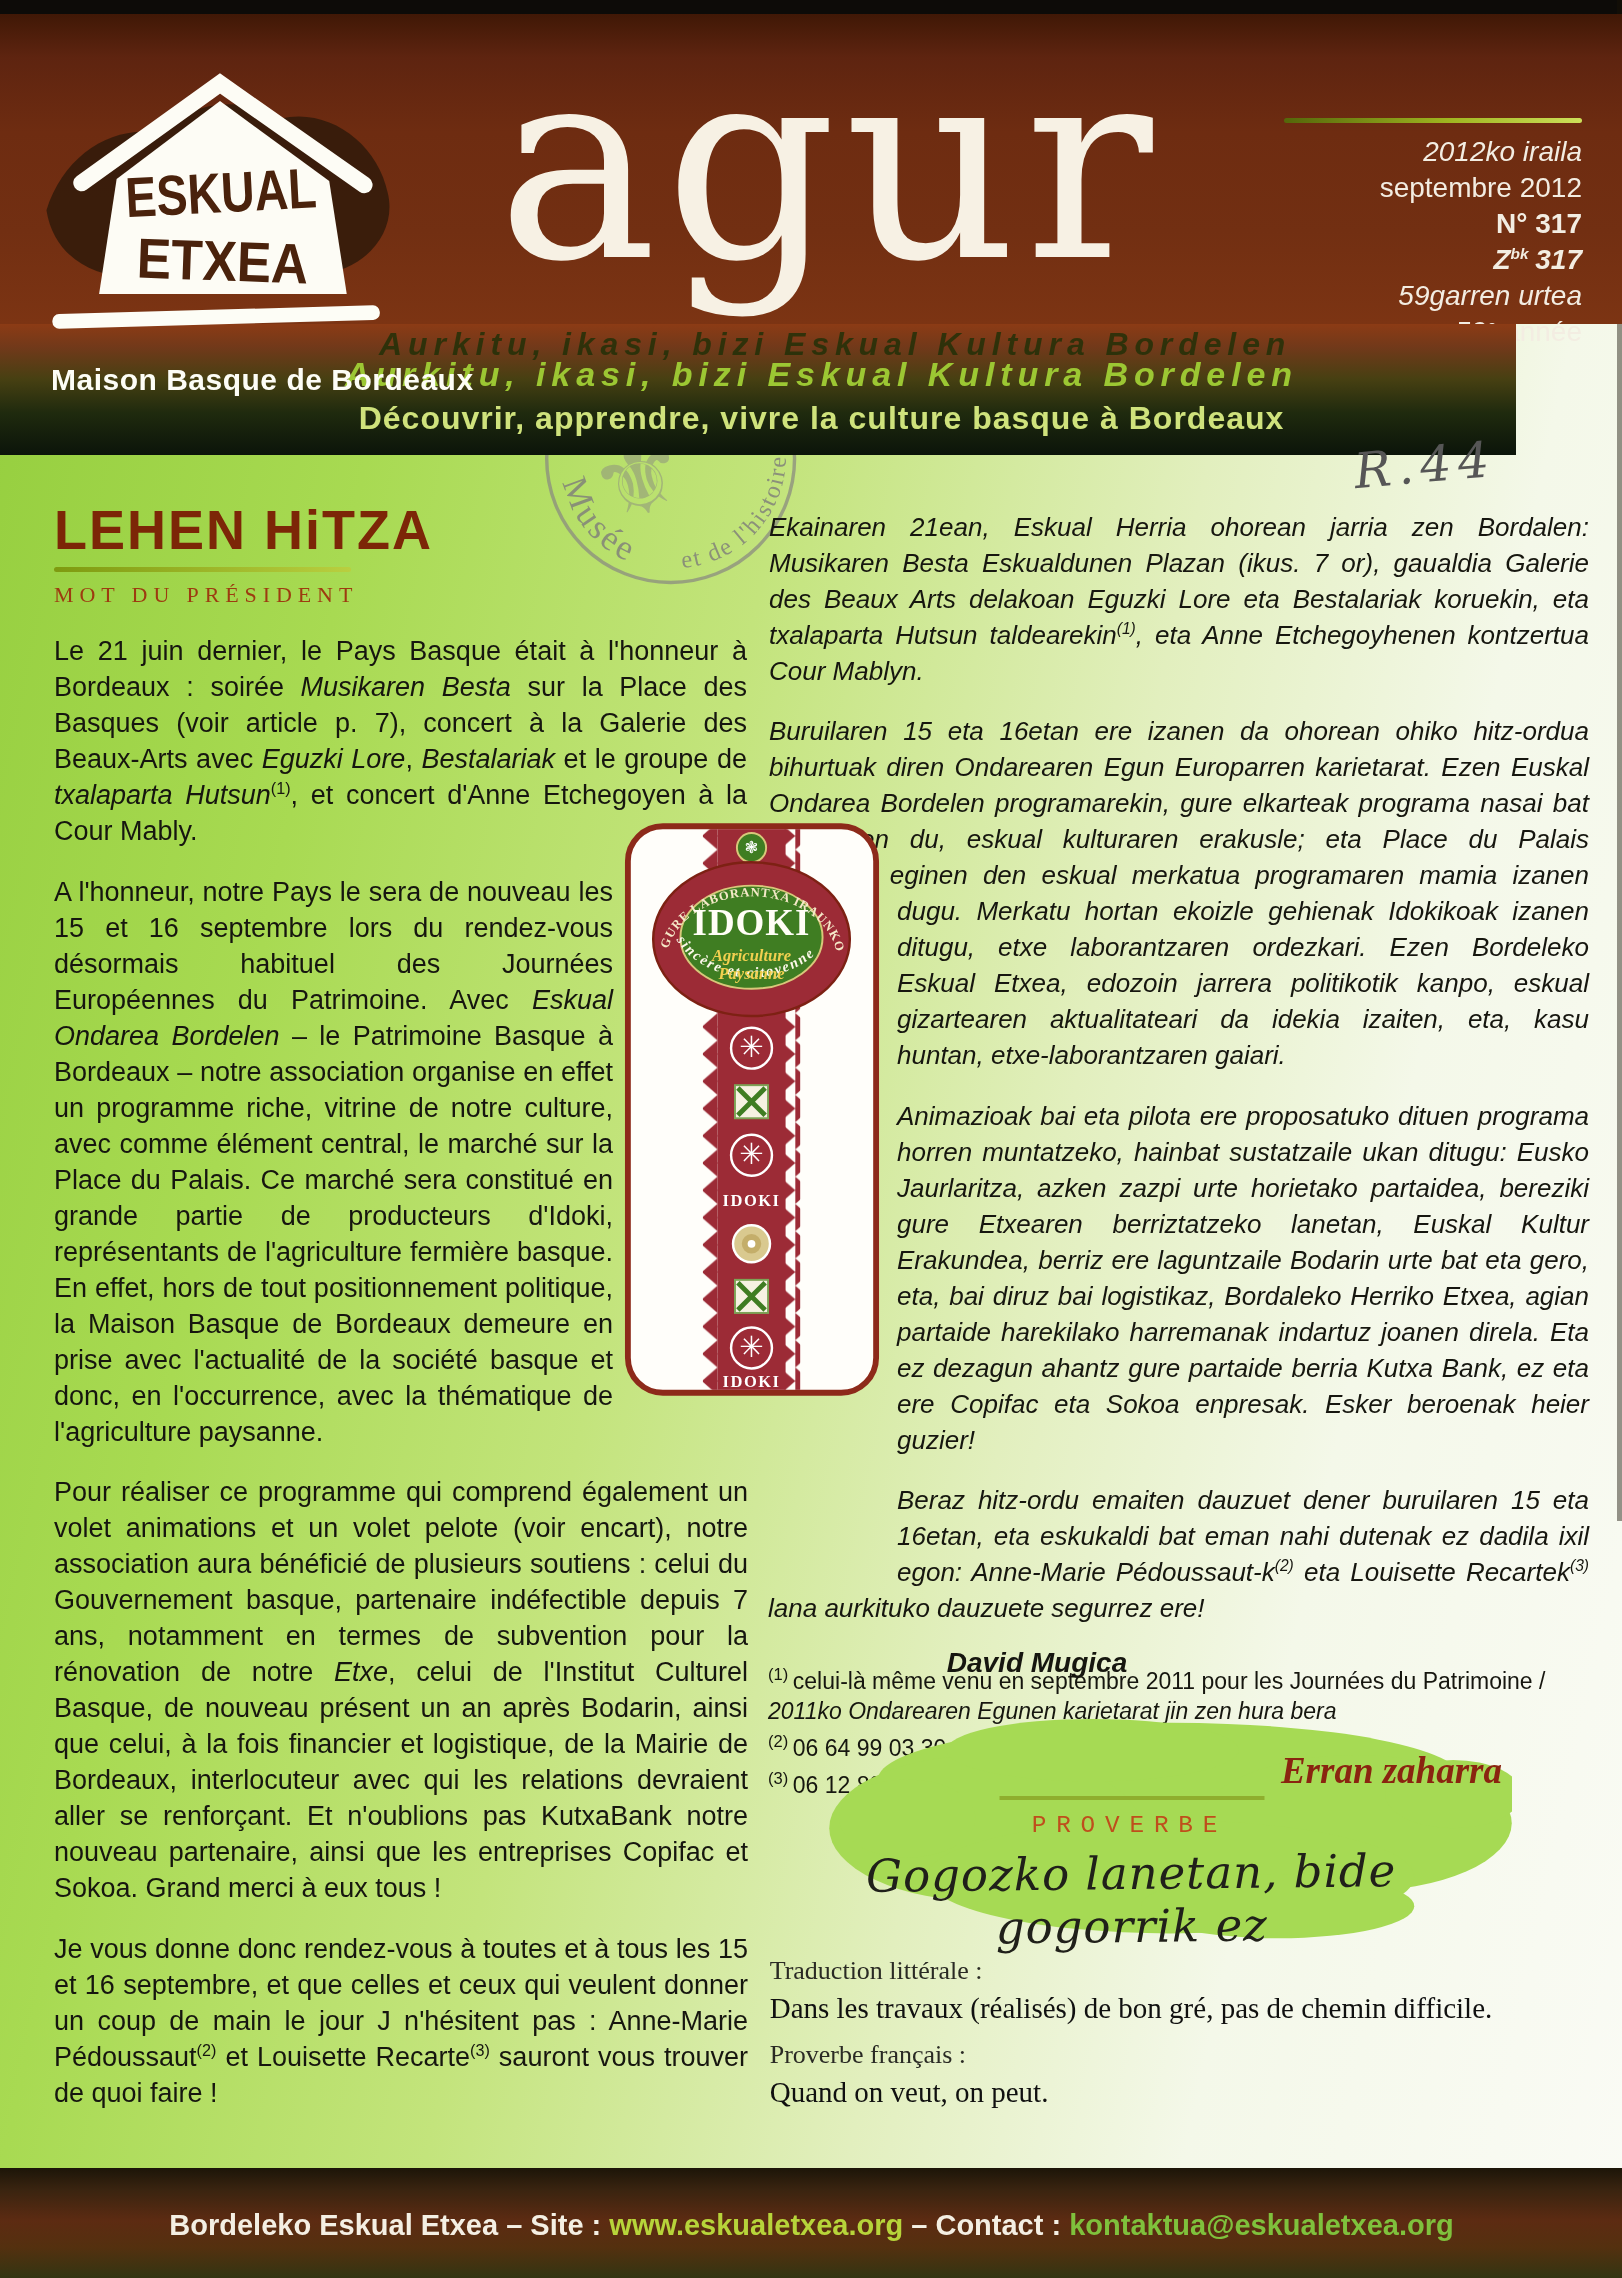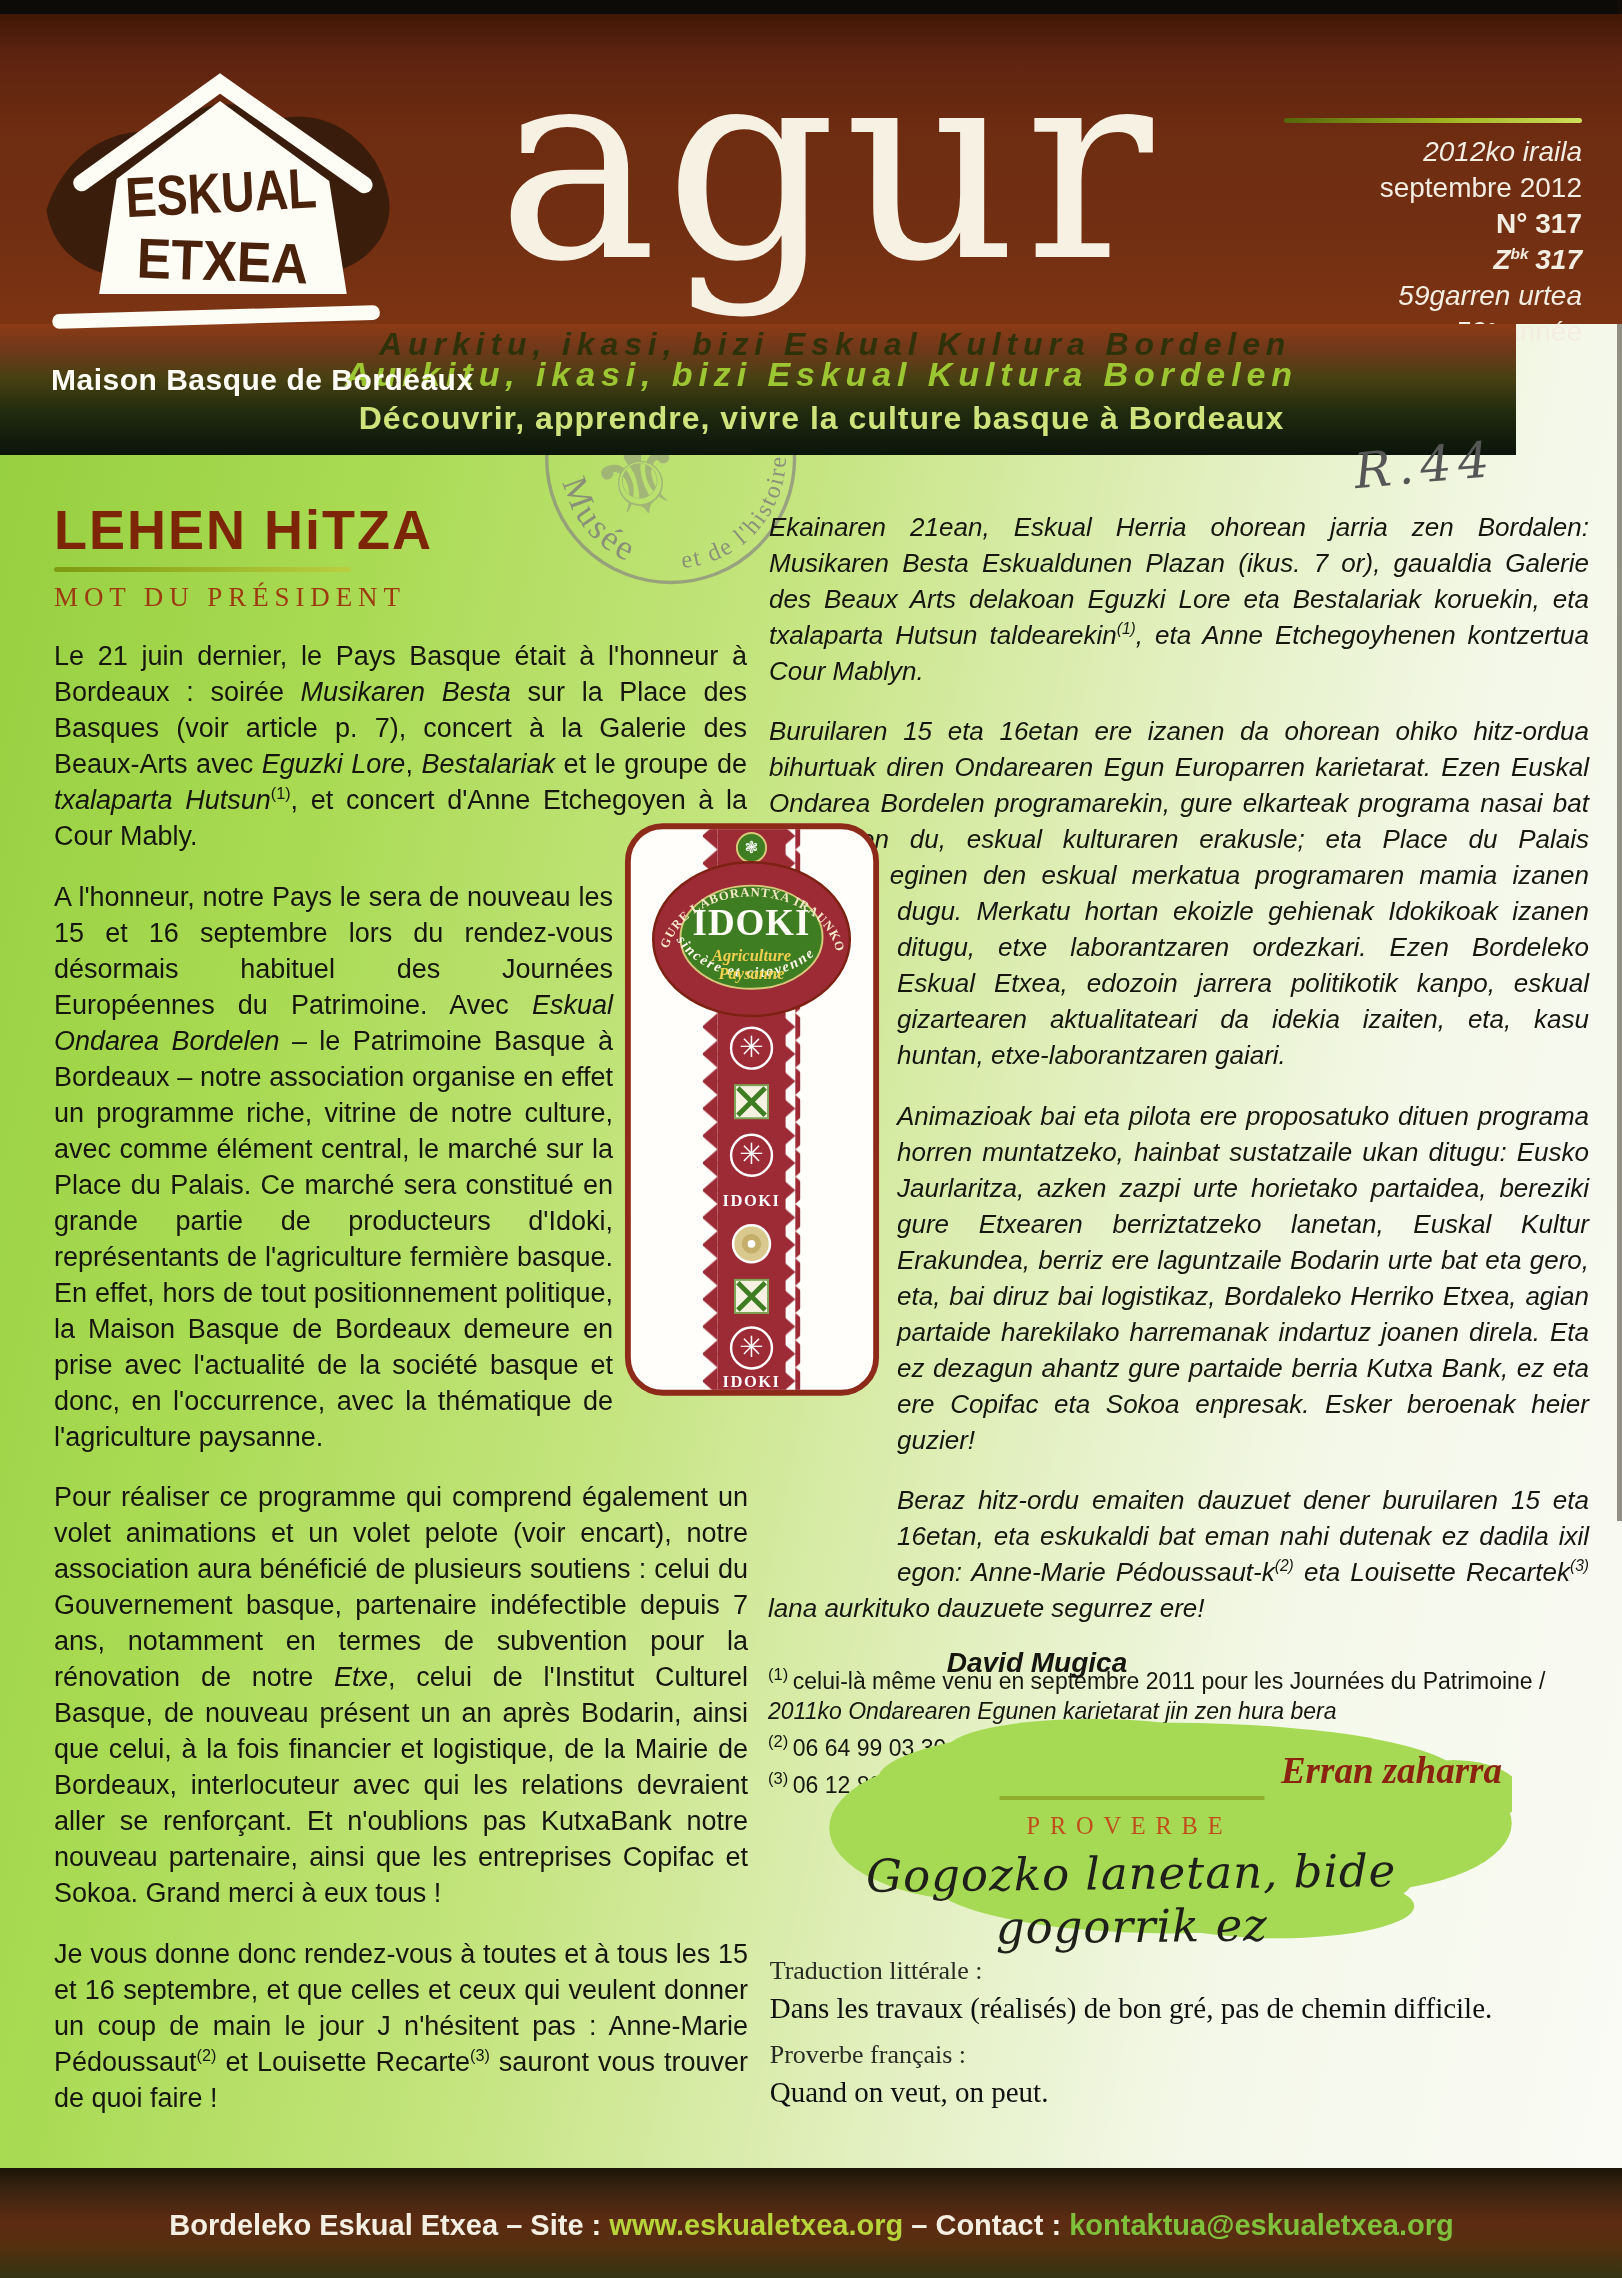--- a/index.html
+++ b/index.html
@@ -46,21 +46,21 @@
   .col { position:absolute; color:#16160f; z-index:3; }
   .col-left { left:54px; top:501px; width:694px; }
   .col-right { left:768px; top:509px; width:821px; font-style:italic; }
   .col p { font-size:27px; line-height:36px; text-align:justify; margin:0 0 24.4px; }
   .col-right p { font-size:26px; }
   sup { font-size:.6em; vertical-align:super; line-height:0; }
   .it { font-style:italic; }
   .h-eu { font-size:54px; font-weight:800; color:#7c2607; letter-spacing:2px; line-height:57px; transform-origin:left; transform:scaleY(1.04); }
   .h-rule { width:297px; height:4.9px; margin:8.8px 0 10.7px; border-radius:2.9px;
             background:linear-gradient(90deg,#7e9a10,#b9cf40); }
-  .h-fr { font-family:"Liberation Serif", serif; font-size:27px; color:#9d3b10; letter-spacing:5.9px; margin:0 0 25px; }
+  .h-fr { font-family:"Liberation Serif", serif; font-size:22px; color:#9d3b10; letter-spacing:5.9px; margin:0 0 25px; }
   .fl { float:right; width:1px; }
   .sp1l { height:322px; }
   .sp2l { clear:right; width:135px; height:577px; }
   .flr { float:left; width:1px; }
   .sp1r { height:386px; }
   .sp2r { clear:left; width:129px; height:688px; }
   .sig { font-weight:bold; font-size:28px; text-align:center; margin:-3.9px 283px 0 0; }
 
   .footnotes { position:absolute; left:768px; top:1666px; width:827px; z-index:3;
                font-size:23px; line-height:30px; color:#16160f; }
@@ -69,21 +69,21 @@
 
   
   .badge { position:absolute; left:624px; top:822px; width:256px; height:575px; z-index:4; }
 
   
   .proverb { position:absolute; left:761px; top:1716px; width:741px; height:244px; z-index:3; text-align:center; }
   .proverb svg { position:absolute; left:68px; top:0; }
   .pv-title { position:absolute; left:0; right:0; top:33px; font-family:"Liberation Serif", serif;
               font-style:italic; font-weight:bold; font-size:37px; color:#8a2410;text-align:right; }
   .pv-rule { position:absolute; left:50%; top:80px; transform:translateX(-50%); width:265px; height:3.9px; background:#8fae2e; }
-  .pv-sub { position:absolute; left:0; right:4px; top:96px; font-family:Liberation Serif, serif;
+  .pv-sub { position:absolute; left:0; right:4px; top:96px; font-family:Liberation Mono, monospace;
             font-size:24.4px; letter-spacing:9.8px; color:#bf4e1c; }
   .pv-text { position:absolute; left:0; right:0; top:131px; font-family:"DejaVu Serif", serif;
              font-style:italic; font-size:45px; color:#20201a; letter-spacing:1px; transform:rotate(-.6deg); }
 
   .trans { position:absolute; left:1131px; top:1956px; transform:translateX(-50%); z-index:3;
            text-align:left; font-family:Liberation Serif, serif; white-space:nowrap; color:#101010; }
   .t-label { font-size:26px; color:#2a2a24; margin-bottom:5.9px; }
   .t-value { font-size:29px; margin-bottom:15.6px; }
 
   

